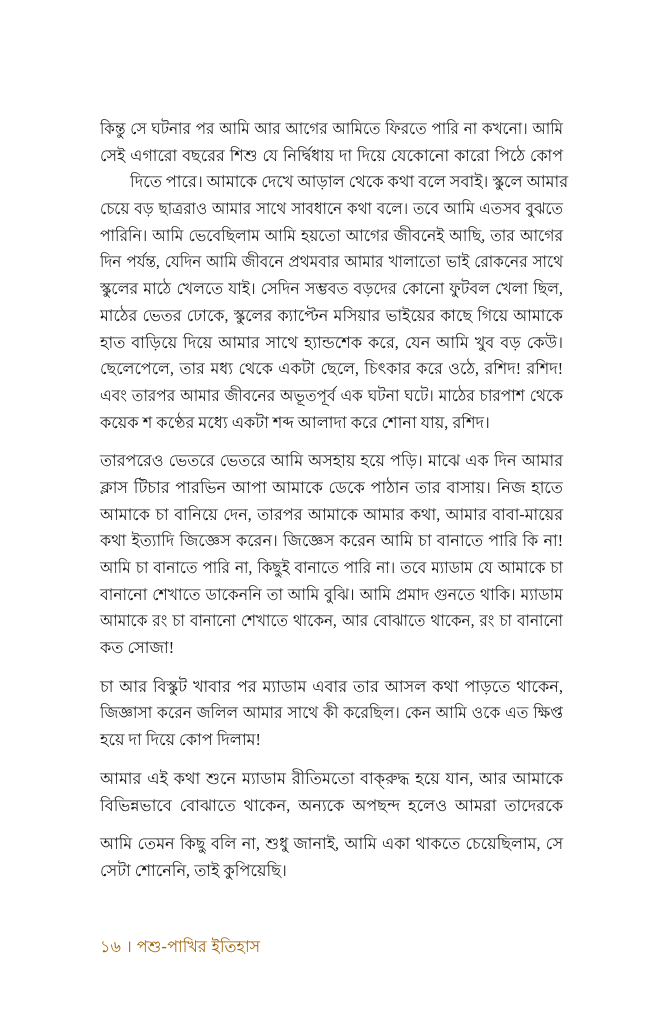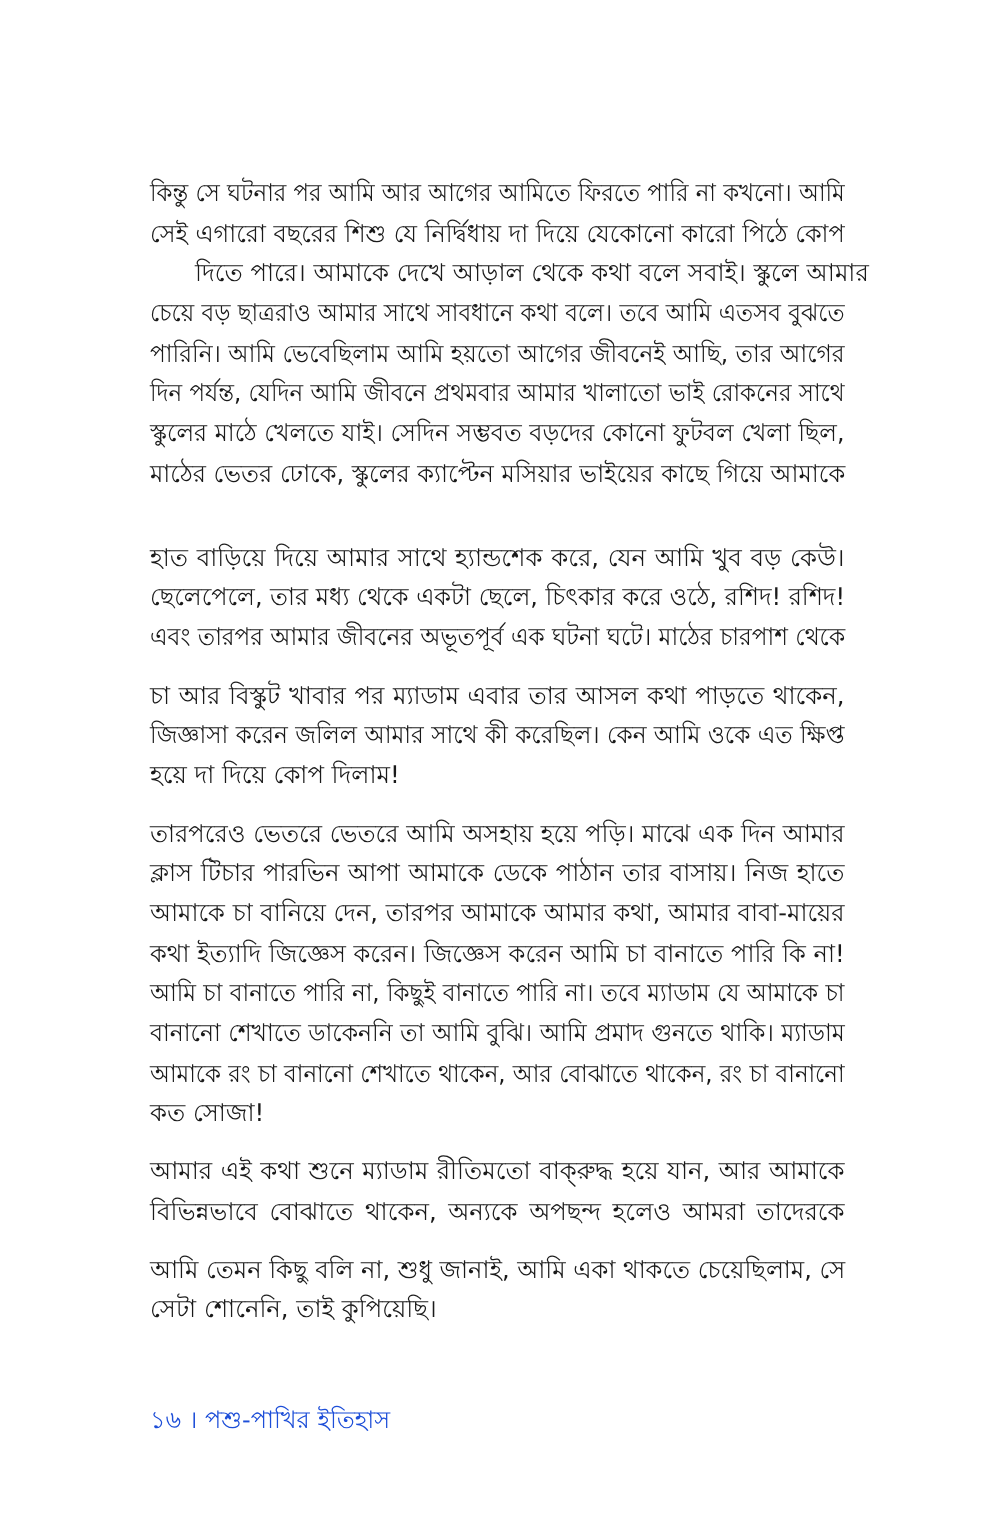--- a/index.html
+++ b/index.html
@@ -2,60 +2,61 @@
 <html><head>
 <meta charset="utf-8">
 <style>
   html, body { margin: 0; padding: 0; background: #ffffff; }
   body { width: 663px; height: 1024px; position: relative; overflow: hidden; }
   .page {
     position: absolute; left: 100px; top: 116px; width: 463px;
     font-family: "DejaVu Sans", "Liberation Sans", sans-serif;
     color: #1a1a1a; font-size: 16.2px; line-height: 26.7px;
   }
-  .para { margin: 0 0 12px 0; text-align: justify; }
+  .para { margin: 0 0 12px 0; text-align: justify; font-family: Liberation Serif, serif; }
   .line { display: block; white-space: nowrap; text-align-last: justify; text-align: justify; height: 26.7px; }
   .line.last { text-align-last: left; }
   .footer {
     position: absolute; left: 100px; top: 934px;
     font-family: "DejaVu Sans", "Liberation Sans", sans-serif;
-    font-size: 16px; color: #1d4ed8; white-space: nowrap;
+    font-size: 16px; color: #a16207; white-space: nowrap;
   }
 </style>
 </head>
 <body>
 
 <div class="page" id="page-body">
     <div class="para">
       <span class="line" style="display: block; transform-origin: left top; transform: scaleX(0.939148); width: 493px;">কিন্তু সে ঘটনার পর আমি আর আগের আমিতে ফিরতে পারি না কখনো। আমি</span>
       <span class="line" style="display: block; transform-origin: left top; transform: scaleX(0.983015); width: 471px;">সেই এগারো বছরের শিশু যে নির্দ্বিধায় দা দিয়ে যেকোনো কারো পিঠে কোপ</span>
       <span class="line" style="display: block; margin-left: 30px;">দিতে পারে। আমাকে দেখে আড়াল থেকে কথা বলে সবাই। স্কুলে আমার</span>
       <span class="line" style="display: block; transform-origin: left top; transform: scaleX(0.939148); width: 493px;">চেয়ে বড় ছাত্ররাও আমার সাথে সাবধানে কথা বলে। তবে আমি এতসব বুঝতে</span>
       <span class="line" style="display: block; transform-origin: left top; transform: scaleX(0.958592); width: 483px;">পারিনি। আমি ভেবেছিলাম আমি হয়তো আগের জীবনেই আছি, তার আগের</span>
       <span class="line" style="display: block; transform-origin: left top; transform: scaleX(0.941057); width: 492px;">দিন পর্যন্ত, যেদিন আমি জীবনে প্রথমবার আমার খালাতো ভাই রোকনের সাথে</span>
       <span class="line" style="display: block; transform-origin: left top; transform: scaleX(0.972689); width: 476px;">স্কুলের মাঠে খেলতে যাই। সেদিন সম্ভবত বড়দের কোনো ফুটবল খেলা ছিল,</span>
       <span class="line" style="display: block; transform-origin: left top; transform: scaleX(0.987207); width: 469px;">মাঠের ভেতর ঢোকে, স্কুলের ক্যাপ্টেন মসিয়ার ভাইয়ের কাছে গিয়ে আমাকে</span>
-      <span class="line" style="display: block; margin-top: 29px;">হাত বাড়িয়ে দিয়ে আমার সাথে হ্যান্ডশেক করে, যেন আমি খুব বড় কেউ।</span>
+      <span class="line" style="display: block;">হাত বাড়িয়ে দিয়ে আমার সাথে হ্যান্ডশেক করে, যেন আমি খুব বড় কেউ।</span>
       <span class="line" style="display: block; transform-origin: left top; transform: scaleX(0.985106); width: 470px;">ছেলেপেলে, তার মধ্য থেকে একটা ছেলে, চিৎকার করে ওঠে, রশিদ! রশিদ!</span>
       <span class="line" style="display: block; transform-origin: left top; transform: scaleX(0.952675); width: 486px;">এবং তারপর আমার জীবনের অভূতপূর্ব এক ঘটনা ঘটে। মাঠের চারপাশ থেকে</span>
-    </div>
-    <div class="para">
-      <span class="line" style="display: block;">চা আর বিস্কুট খাবার পর ম্যাডাম এবার তার আসল কথা পাড়তে থাকেন,</span>
-      <span class="line" style="display: block; transform-origin: left top; transform: scaleX(0.954639); width: 485px;">জিজ্ঞাসা করেন জলিল আমার সাথে কী করেছিল। কেন আমি ওকে এত ক্ষিপ্ত</span>
-      <span class="line last" style="display: block;">হয়ে দা দিয়ে কোপ দিলাম!</span>
+      <span class="line last" style="display: block;">কয়েক শ কণ্ঠের মধ্যে একটা শব্দ আলাদা করে শোনা যায়, রশিদ।</span>
     </div>
     <div class="para">
       <span class="line" style="display: block; transform-origin: left top; transform: scaleX(0.993562); width: 466px;">তারপরেও ভেতরে ভেতরে আমি অসহায় হয়ে পড়ি। মাঝে এক দিন আমার</span>
       <span class="line" style="display: block;">ক্লাস টিচার পারভিন আপা আমাকে ডেকে পাঠান তার বাসায়। নিজ হাতে</span>
       <span class="line" style="display: block; transform-origin: left top; transform: scaleX(0.991435); width: 467px;">আমাকে চা বানিয়ে দেন, তারপর আমাকে আমার কথা, আমার বাবা-মায়ের</span>
       <span class="line" style="display: block; transform-origin: left top; transform: scaleX(0.991435); width: 467px;">কথা ইত্যাদি জিজ্ঞেস করেন। জিজ্ঞেস করেন আমি চা বানাতে পারি কি না!</span>
       <span class="line" style="display: block; transform-origin: left top; transform: scaleX(0.944898); width: 490px;">আমি চা বানাতে পারি না, কিছুই বানাতে পারি না। তবে ম্যাডাম যে আমাকে চা</span>
       <span class="line" style="display: block; transform-origin: left top; transform: scaleX(0.964583); width: 480px;">বানানো শেখাতে ডাকেননি তা আমি বুঝি। আমি প্রমাদ গুনতে থাকি। ম্যাডাম</span>
       <span class="line" style="display: block; transform-origin: left top; transform: scaleX(0.939148); width: 493px;">আমাকে রং চা বানানো শেখাতে থাকেন, আর বোঝাতে থাকেন, রং চা বানানো</span>
       <span class="line last" style="display: block;">কত সোজা!</span>
+    </div>
+    <div class="para">
+      <span class="line" style="display: block;">চা আর বিস্কুট খাবার পর ম্যাডাম এবার তার আসল কথা পাড়তে থাকেন,</span>
+      <span class="line" style="display: block; transform-origin: left top; transform: scaleX(0.954639); width: 485px;">জিজ্ঞাসা করেন জলিল আমার সাথে কী করেছিল। কেন আমি ওকে এত ক্ষিপ্ত</span>
+      <span class="line last" style="display: block;">হয়ে দা দিয়ে কোপ দিলাম!</span>
     </div>
     <div class="para">
       <span class="line" style="display: block;">আমার এই কথা শুনে ম্যাডাম রীতিমতো বাক্‌রুদ্ধ হয়ে যান, আর আমাকে</span>
       <span class="line" style="display: block;">বিভিন্নভাবে বোঝাতে থাকেন, অন্যকে অপছন্দ হলেও আমরা তাদেরকে</span>
     </div>
     <div class="para">
       <span class="line" style="display: block; transform-origin: left top; transform: scaleX(0.991435); width: 467px;">আমি তেমন কিছু বলি না, শুধু জানাই, আমি একা থাকতে চেয়েছিলাম, সে</span>
       <span class="line last" style="display: block;">সেটা শোনেনি, তাই কুপিয়েছি।</span>
     </div>
   </div>

